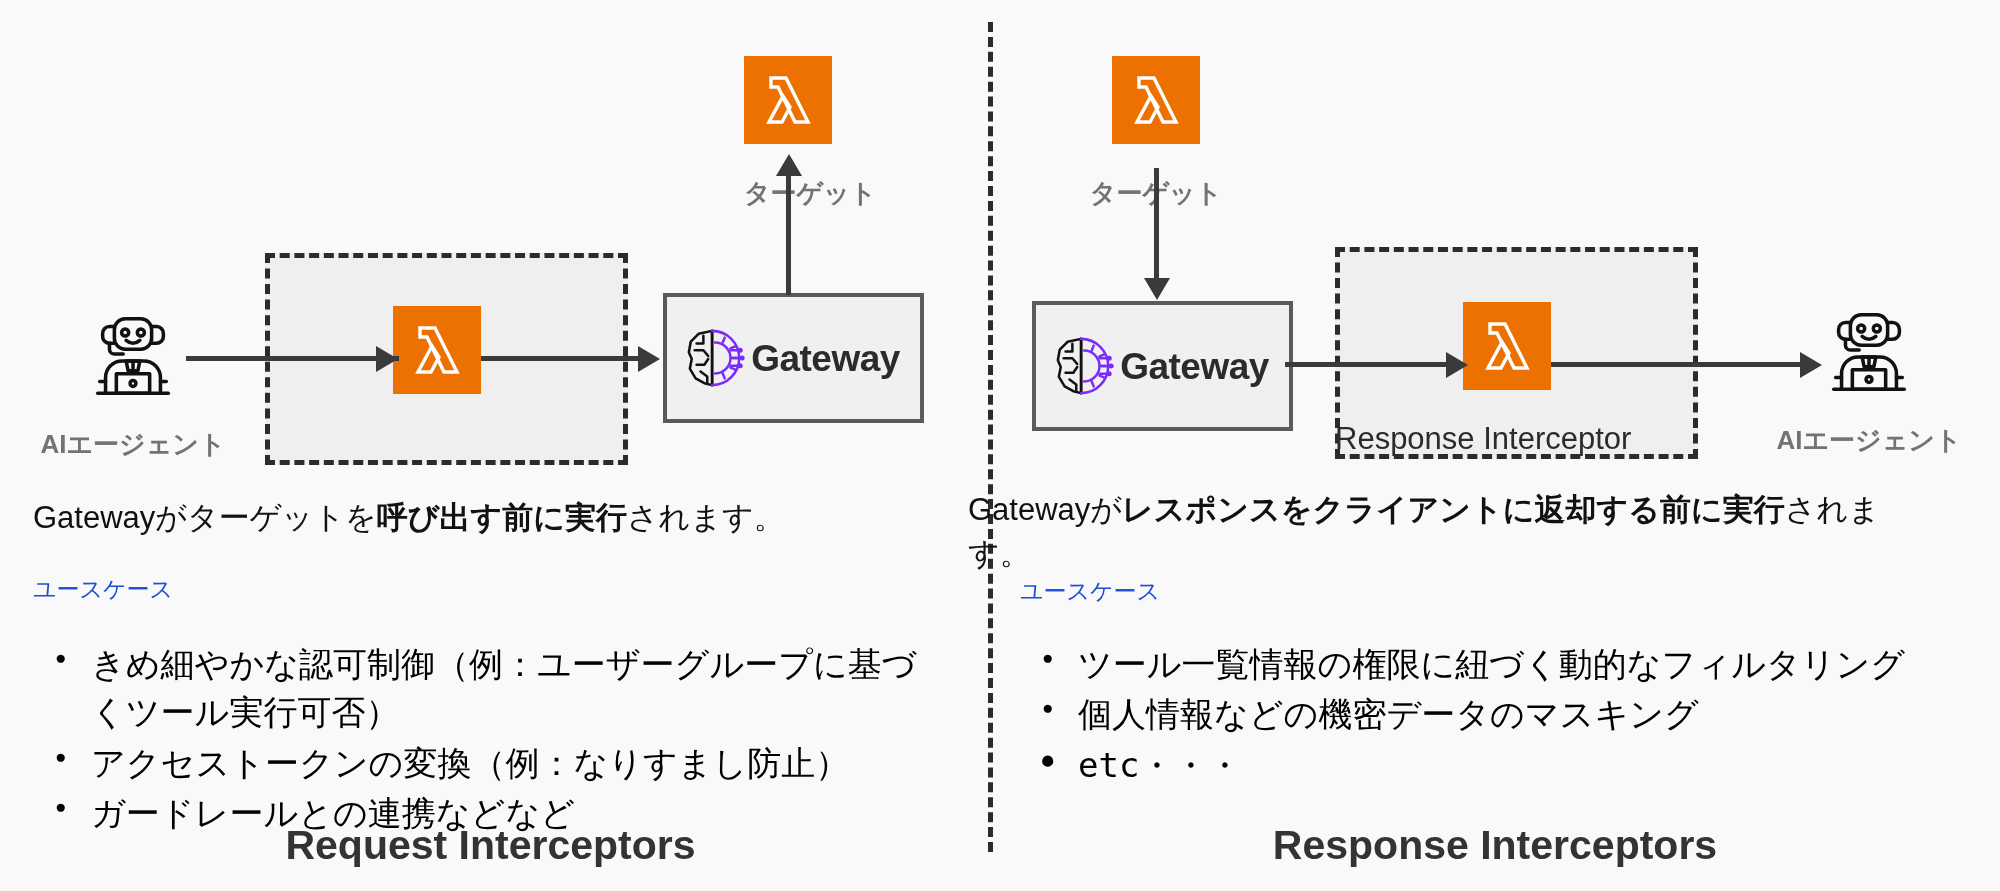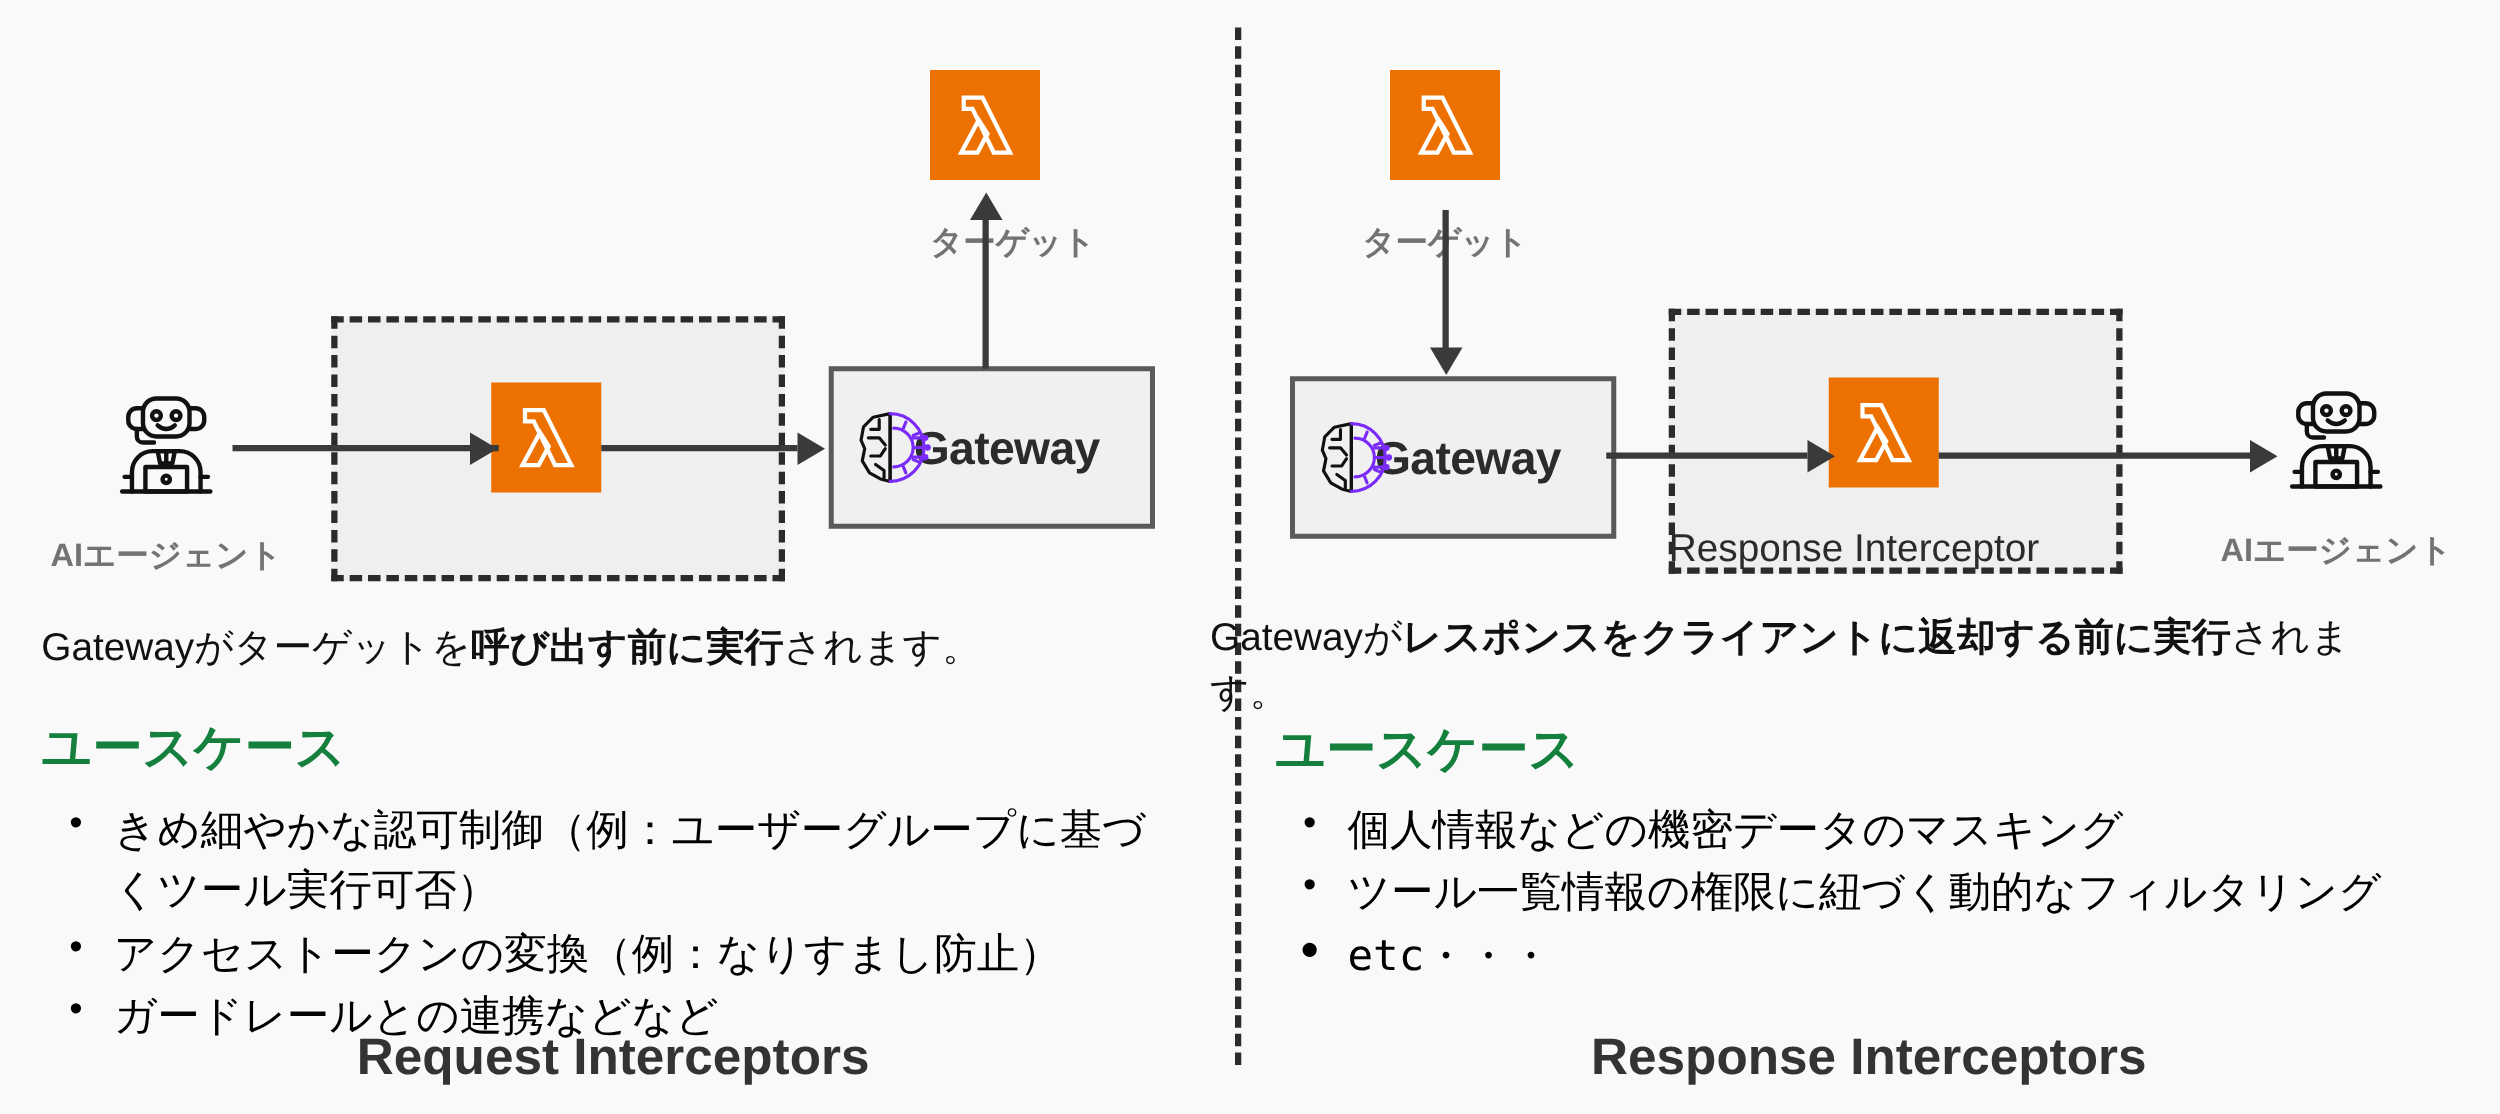--- a/index.html
+++ b/index.html
@@ -26,21 +26,21 @@
   .lambda{
     position:absolute;background:#ED7100;
     display:flex;align-items:center;justify-content:center;
   }
   .lambda svg{display:block;}
 
   
   .gw-box{
     position:absolute;background:#f0f0f0;
     border:4px solid #5a5a5a;
-    display:flex;align-items:center;justify-content:flex-start;
+    display:flex;align-items:center;justify-content:center;
     gap:6px;
   }
   .gw-label{
     font-size:37px;font-weight:700;color:#2b2b2b;
     letter-spacing:-.5px;line-height:1;
   }
 
   
   .dashed-box{
     position:absolute;background:#efefef;
@@ -65,21 +65,21 @@
     position:absolute;font-size:26px;font-weight:700;color:#737373;
     white-space:nowrap;line-height:1;text-align:center;
   }
 
   
   .para{
     position:absolute;font-size:31px;color:#111;line-height:1.42;margin-top:10px;
   }
   .para b{font-weight:700;}
   .usecase-head{
-    position:absolute;font-size:40px;font-weight:700;color:#15803d;line-height:1;
+    position:absolute;font-size:23px;font-weight:400;color:#1d4ed8;line-height:1;
   }
   .bullets{
     position:absolute;margin:0;padding:0;list-style:none;
     font-size:34px;color:#000000;line-height:1.42;
   }
   .bullets li{position:relative;padding-left:58px;margin-bottom:2px;}
   .bullets li::before{
     content:"\25CF";position:absolute;left:22px;top:0;font-size:19px;line-height:1.9;
   }
   .mono-ital{font-family:"DejaVu Sans Mono","Liberation Mono",monospace;}
@@ -264,20 +264,20 @@
   <div class="arrow-h" style="left:1551px;top:362px;width:252px;"></div>
   <div class="head-r" style="left:1800px;top:352px;"></div>
 
   <div class="para" style="left:968px;top:478px;width:960px;">
     <span>Gatewayが</span><b>レスポンスをクライアントに返却する前に実行</b><span>されます。</span>
   </div>
 
   <div class="usecase-head" style="left:1020px;top:580px;">ユースケース</div>
 
   <ul class="bullets" style="left:1020px;top:640px;width:950px;">
+    <li>ツール一覧情報の権限に紐づく動的なフィルタリング</li>
     <li>個人情報などの機密データのマスキング</li>
-    <li>ツール一覧情報の権限に紐づく動的なフィルタリング</li>
     <li class="mono-ital">etc・・・</li>
   </ul>
 
   <div class="bottom-title" style="left:1020px;top:825px;width:950px;">Response Interceptors</div>
 
 </div>
 
 </body></html>

